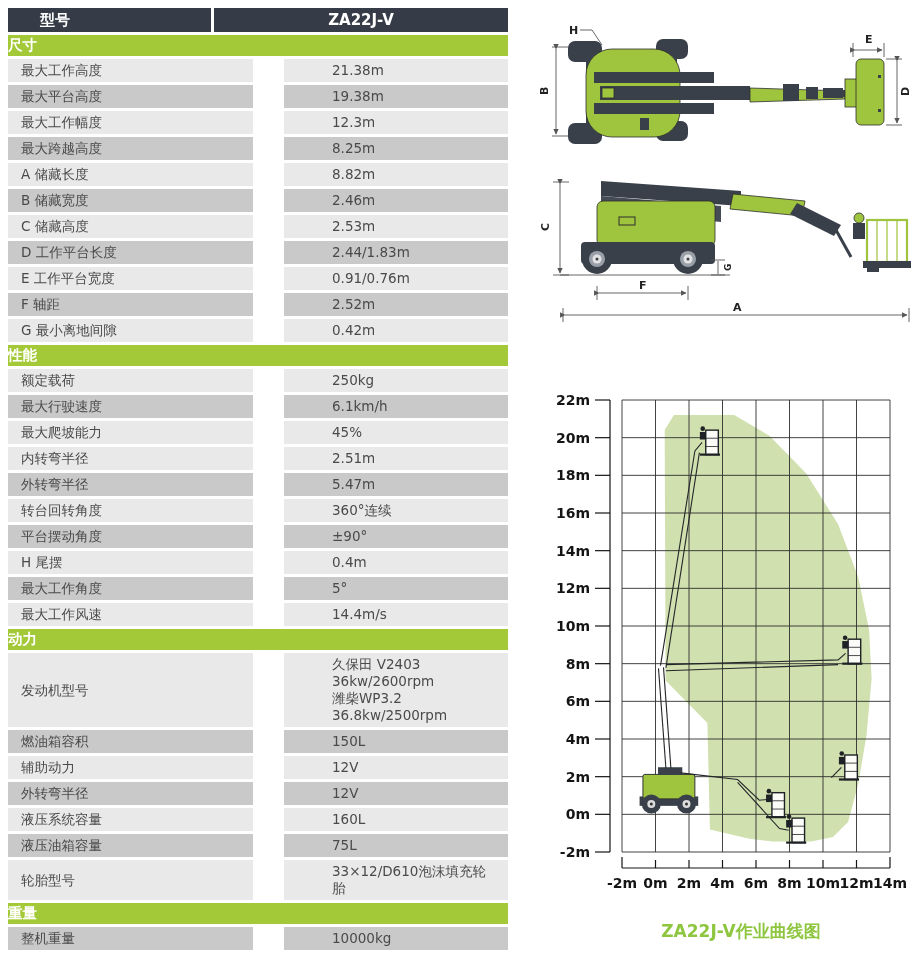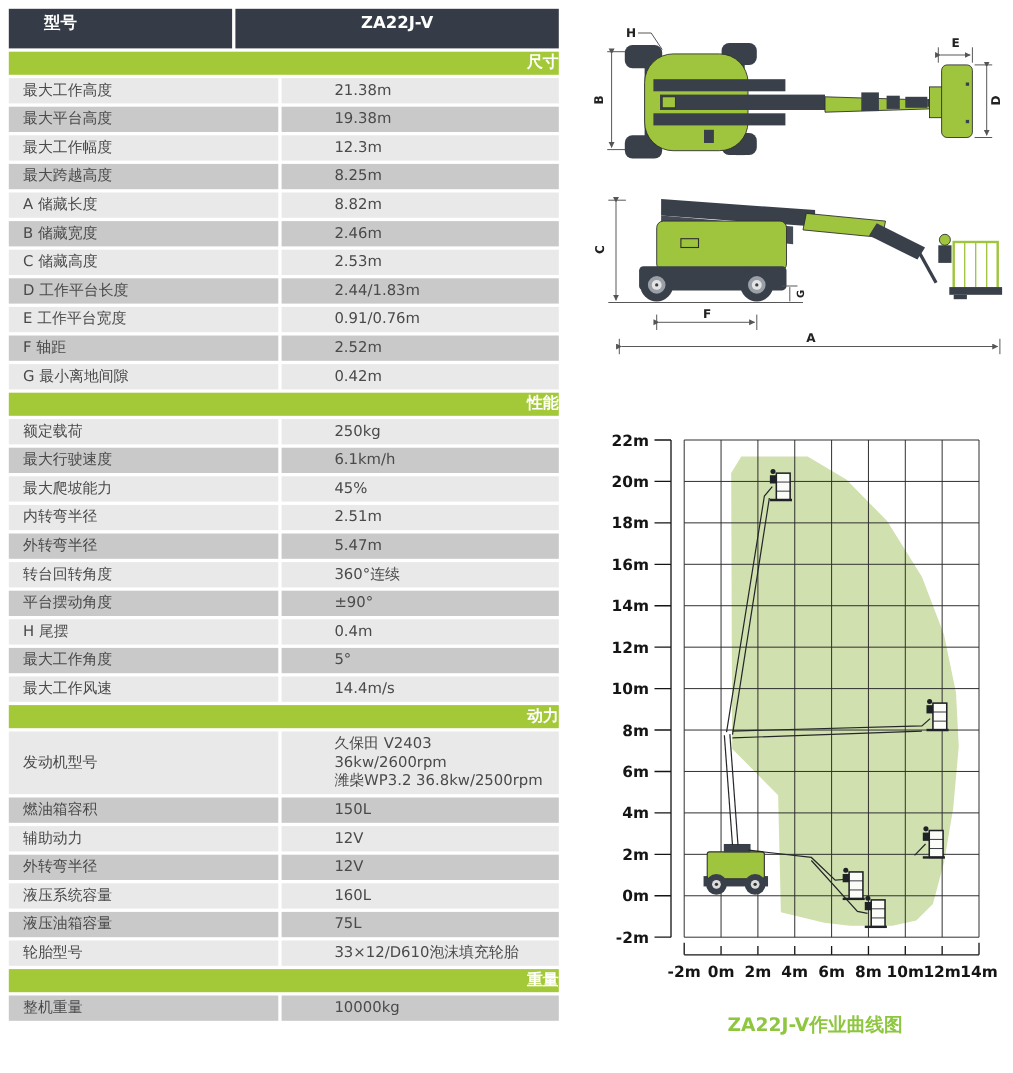--- a/index.html
+++ b/index.html
@@ -3,30 +3,30 @@
 <meta charset="utf-8">
 <style>
   html,body{margin:0;padding:0;background:#fff;}
   .screen{position:relative;width:921px;height:975px;background:#ffffff;overflow:hidden;
           font-family:"DejaVu Sans","Liberation Sans",sans-serif;}
 
   
   .spec-table{position:absolute;left:8px;top:8px;width:500px;}
   .thead{display:flex;margin-bottom:3px;}
   .thead .hc{background:var(--header-bg);color:#fff;font-weight:bold;font-size:15px;
-             height:36px;line-height:24px;}
+             height:24px;line-height:24px;}
   .thead .hc1{width:203px;margin-right:3px;padding-left:32px;box-sizing:border-box;}
   .thead .hc2{flex:1;text-align:center;}
   .section-band{background:var(--section-bg);color:#fff;font-weight:bold;font-size:14.5px;
-                height:21px;line-height:21px;text-align:right;margin-bottom:3px;}
+                height:21px;line-height:21px;text-align:left;margin-bottom:3px;}
   .srow{display:flex;margin-bottom:3px;}
   .srow .sl{width:245px;margin-right:3px;padding:3px 4px 3px 13px;box-sizing:border-box;
             display:flex;align-items:center;}
   .srow .sv{flex:1;padding:3px 12px 3px 48px;display:flex;align-items:center;
-            white-space:pre-line;}
+            white-space:pre-line;margin-left:28px;}
   .srow .sl,.srow .sv{font-size:13.5px;line-height:17px;color:var(--text-dark);min-height:17px;}
   .shade0 .sl,.shade0 .sv{background:var(--row-light);}
   .shade1 .sl,.shade1 .sv{background:var(--row-dark);}
 
   
   .top-view{position:absolute;left:540px;top:5px;}
   .side-view{position:absolute;left:535px;top:165px;}
   .mg{fill:var(--machine-green);stroke:#2d2d2d;stroke-width:0.8;}
   .md{fill:var(--machine-dark);stroke:none;}
   .md2{fill:#454c56;stroke:none;}

